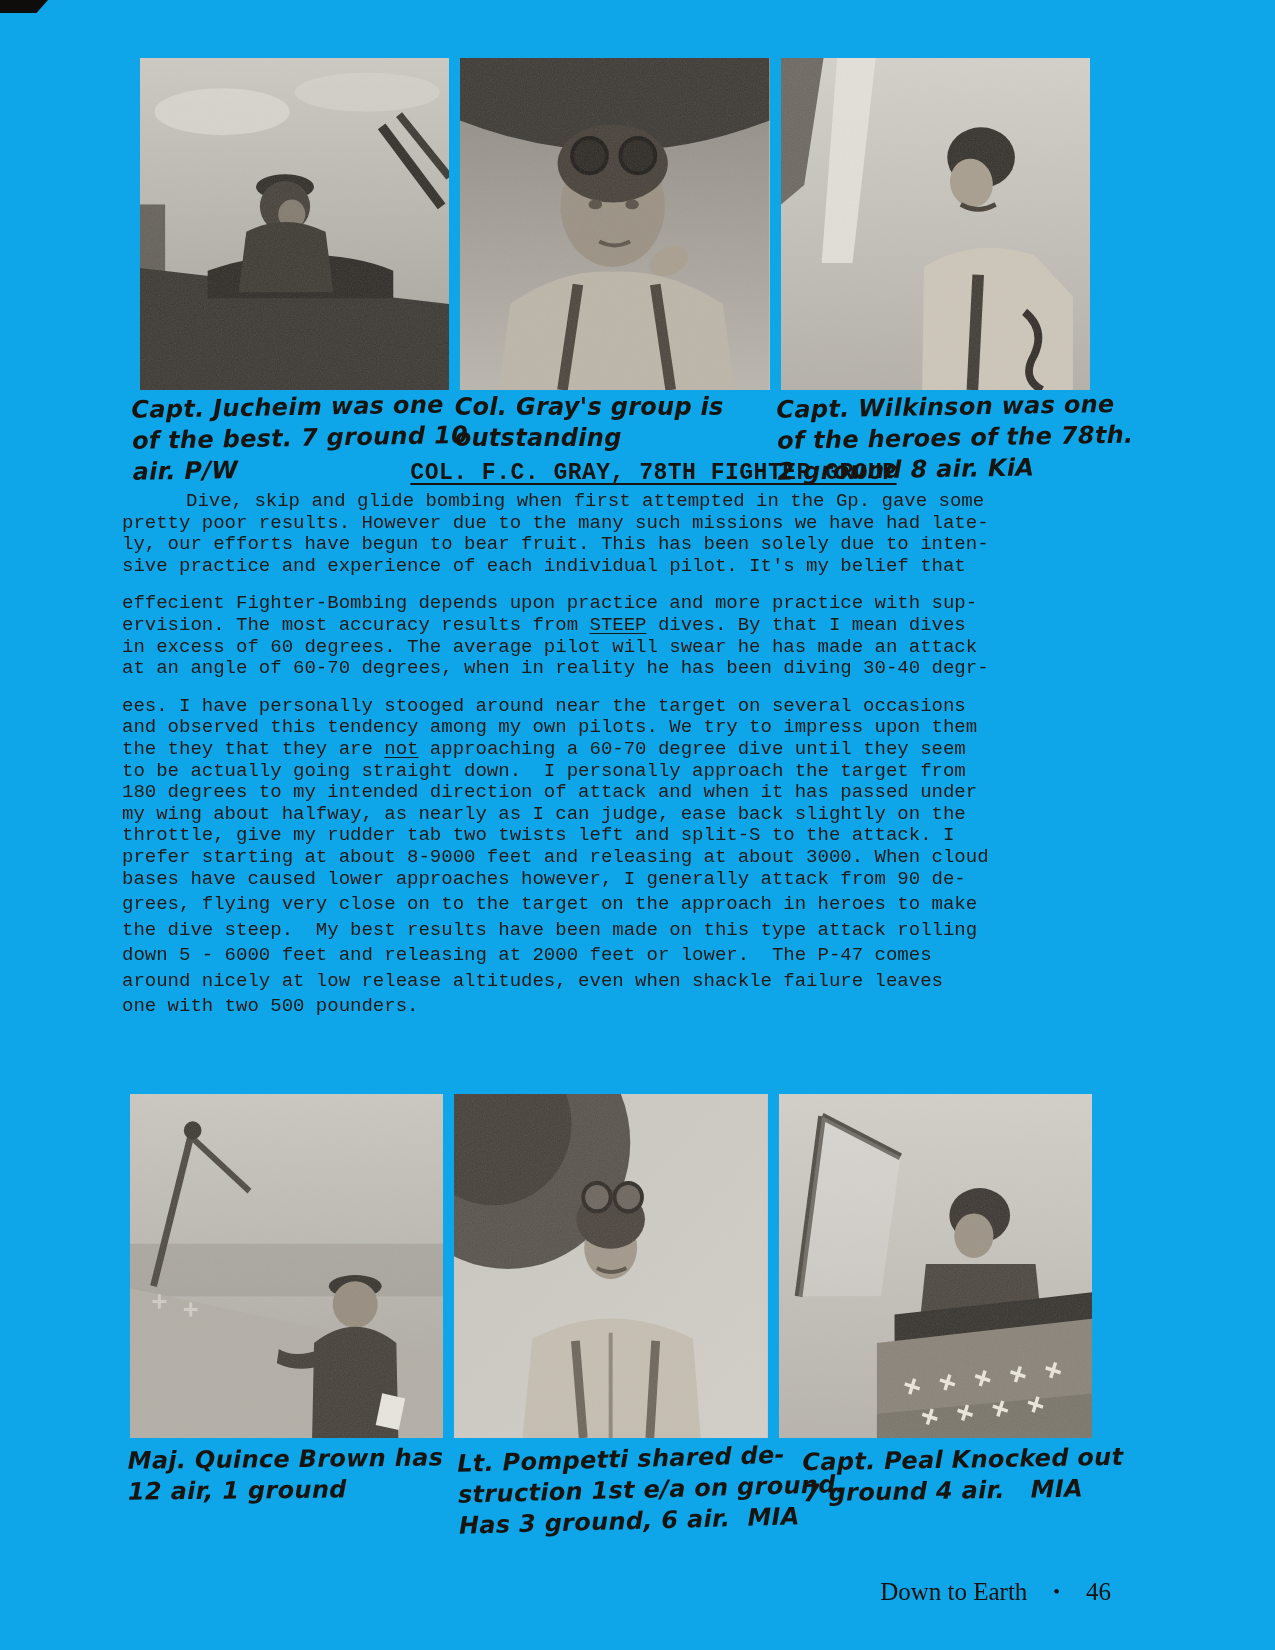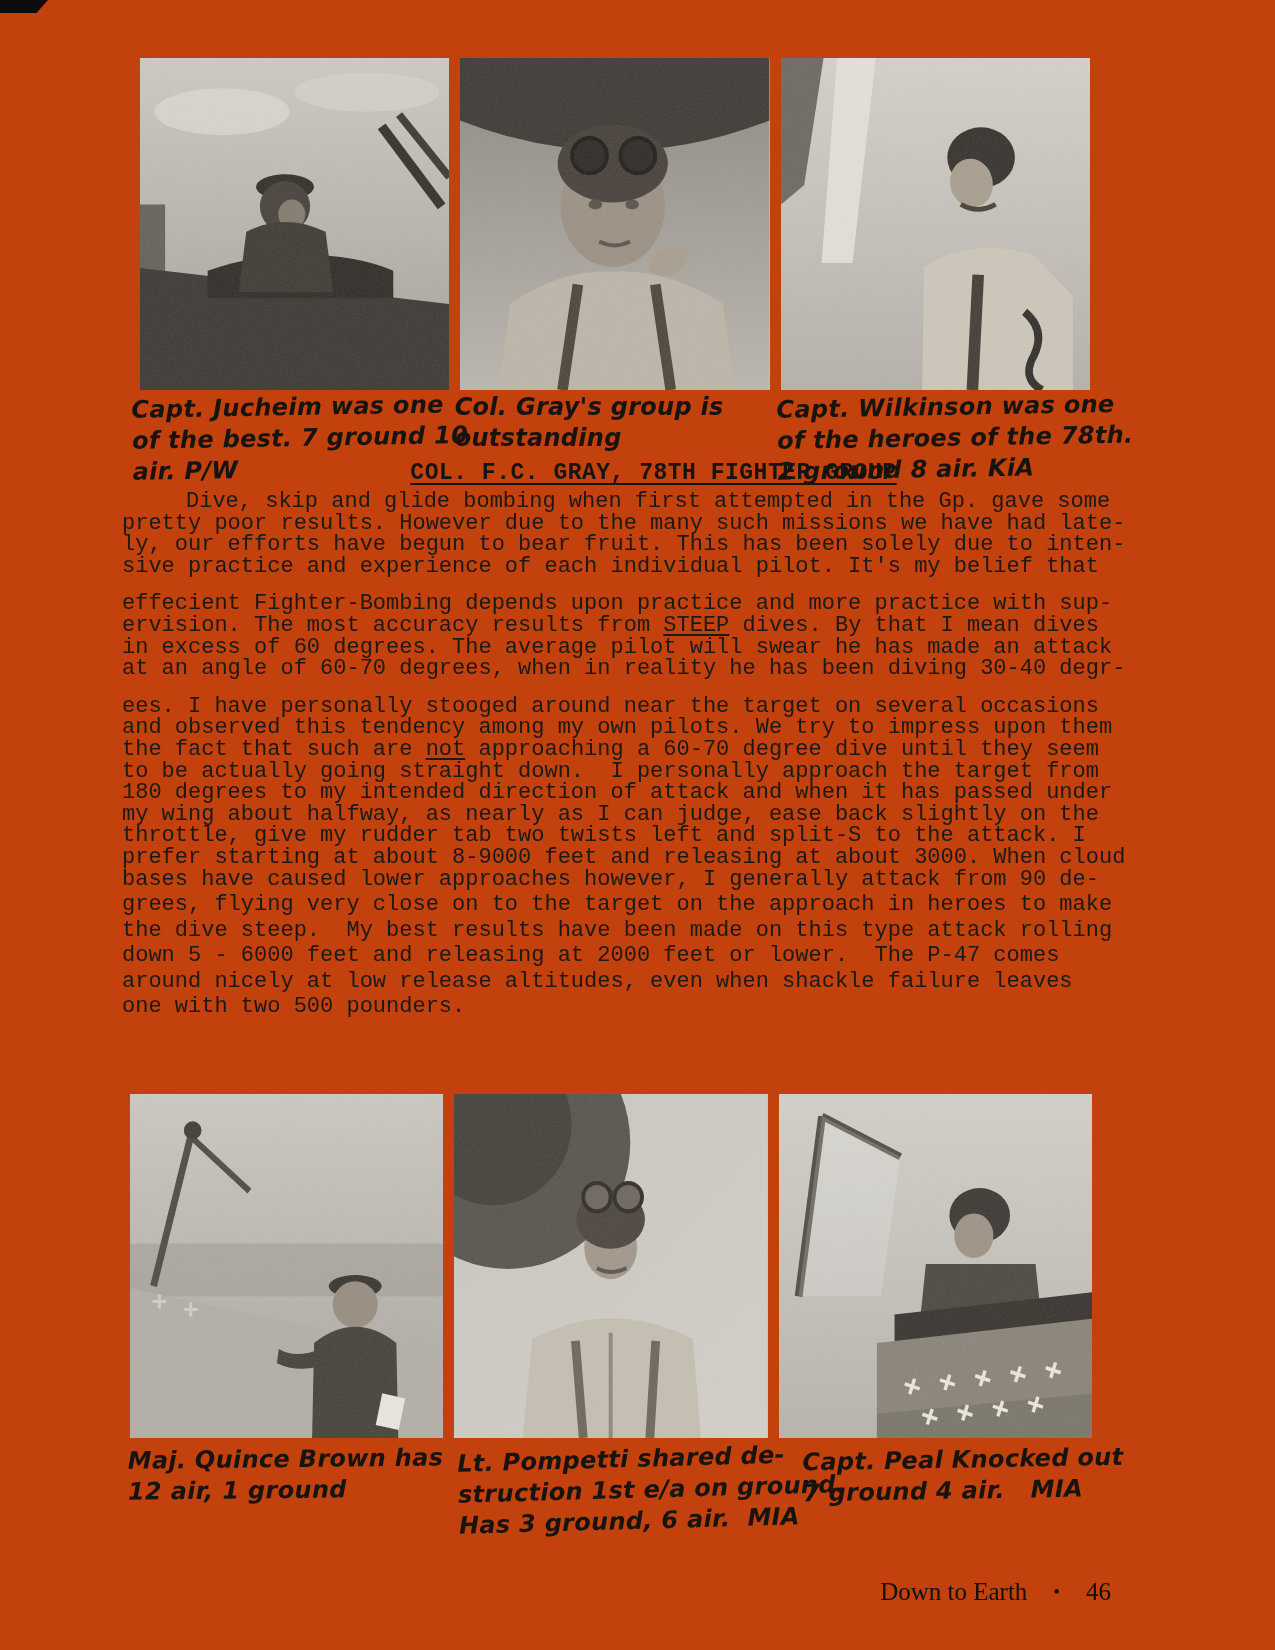--- a/index.html
+++ b/index.html
@@ -1,18 +1,18 @@
 <!DOCTYPE html>
 <html><head>
 <meta charset="utf-8">
 <style>
   html,body{margin:0;padding:0;background:#dfddd8;}
   #page{
     position:relative;width:1275px;height:1650px;margin:0 auto;
-    background:#c2410c;color:#1b1815;overflow:hidden;
+    background:#0ea5e9;color:#1b1815;overflow:hidden;
     font-family:"Liberation Mono", monospace;
   }
   #corner-mark{
     position:absolute;left:0;top:0;width:48px;height:13px;background:#0e0d0c;
     clip-path:polygon(0 0,100% 0,76% 100%,0 100%);
   }
   
   .photo-row{position:absolute;display:flex;gap:11px;}
   #row-top{left:140px;top:58px;width:950px;height:332px;}
   #row-bottom{left:130px;top:1094px;width:962px;height:344px;}
@@ -31,21 +31,21 @@
   .cap-b1{width:330px;transform:rotate(-.6deg);}
   .cap-b2{width:345px;transform:rotate(-1.6deg);}
   .cap-b3{flex:1;transform:rotate(-1deg);}
   .tilt-l{transform:rotate(-1deg);}
   
   #heading{
     position:absolute;left:16px;top:460px;width:100%;text-align:center;
     font-weight:bold;font-size:23px;letter-spacing:.5px;color:#17140f;
   }
   #heading span{text-decoration:underline;text-underline-offset:4px;text-decoration-thickness:2px;}
-  #bodytext{position:absolute;left:122px;top:491px;width:1070px;font-size:22px;line-height:21.6px;color:#1d1a16;}
+  #bodytext{position:absolute;left:122px;top:491px;width:1070px;font-size:19px;line-height:21.6px;color:#1d1a16;}
   .tline{white-space:pre;}
   .indent{padding-left:64px;}
   .g6{margin-top:16px;}
   .g4{margin-top:4px;}
   .u{text-decoration:underline;text-underline-offset:3px;}
   
   #footer{
     position:absolute;right:164px;top:1578px;
     font-family:"Liberation Serif", serif;font-size:25px;color:#12100d;
   }
@@ -165,21 +165,21 @@
     <div class="tline indent">Dive, skip and glide bombing when first attempted in the Gp. gave some</div>
     <div class="tline">pretty poor results. However due to the many such missions we have had late-</div>
     <div class="tline">ly, our efforts have begun to bear fruit. This has been solely due to inten-</div>
     <div class="tline">sive practice and experience of each individual pilot. It's my belief that</div>
     <div class="tline g6">effecient Fighter-Bombing depends upon practice and more practice with sup-</div>
     <div class="tline"><span>ervision. The most accuracy results from </span><span class="u">STEEP</span><span> dives. By that I mean dives</span></div>
     <div class="tline">in excess of 60 degrees. The average pilot will swear he has made an attack</div>
     <div class="tline">at an angle of 60-70 degrees, when in reality he has been diving 30-40 degr-</div>
     <div class="tline g6">ees. I have personally stooged around near the target on several occasions</div>
     <div class="tline">and observed this tendency among my own pilots. We try to impress upon them</div>
-    <div class="tline"><span>the fact that such are </span><span class="u">not</span><span> approaching a 60-70 degree dive until they seem</span></div>
+    <div class="tline"><span>the they that they are </span><span class="u">not</span><span> approaching a 60-70 degree dive until they seem</span></div>
     <div class="tline">to be actually going straight down.  I personally approach the target from</div>
     <div class="tline">180 degrees to my intended direction of attack and when it has passed under</div>
     <div class="tline">my wing about halfway, as nearly as I can judge, ease back slightly on the</div>
     <div class="tline">throttle, give my rudder tab two twists left and split-S to the attack. I</div>
     <div class="tline">prefer starting at about 8-9000 feet and releasing at about 3000. When cloud</div>
     <div class="tline">bases have caused lower approaches however, I generally attack from 90 de-</div>
     <div class="tline g4">grees, flying very close on to the target on the approach in heroes to make</div>
     <div class="tline g4">the dive steep.  My best results have been made on this type attack rolling</div>
     <div class="tline g4">down 5 - 6000 feet and releasing at 2000 feet or lower.  The P-47 comes</div>
     <div class="tline g4">around nicely at low release altitudes, even when shackle failure leaves</div>

